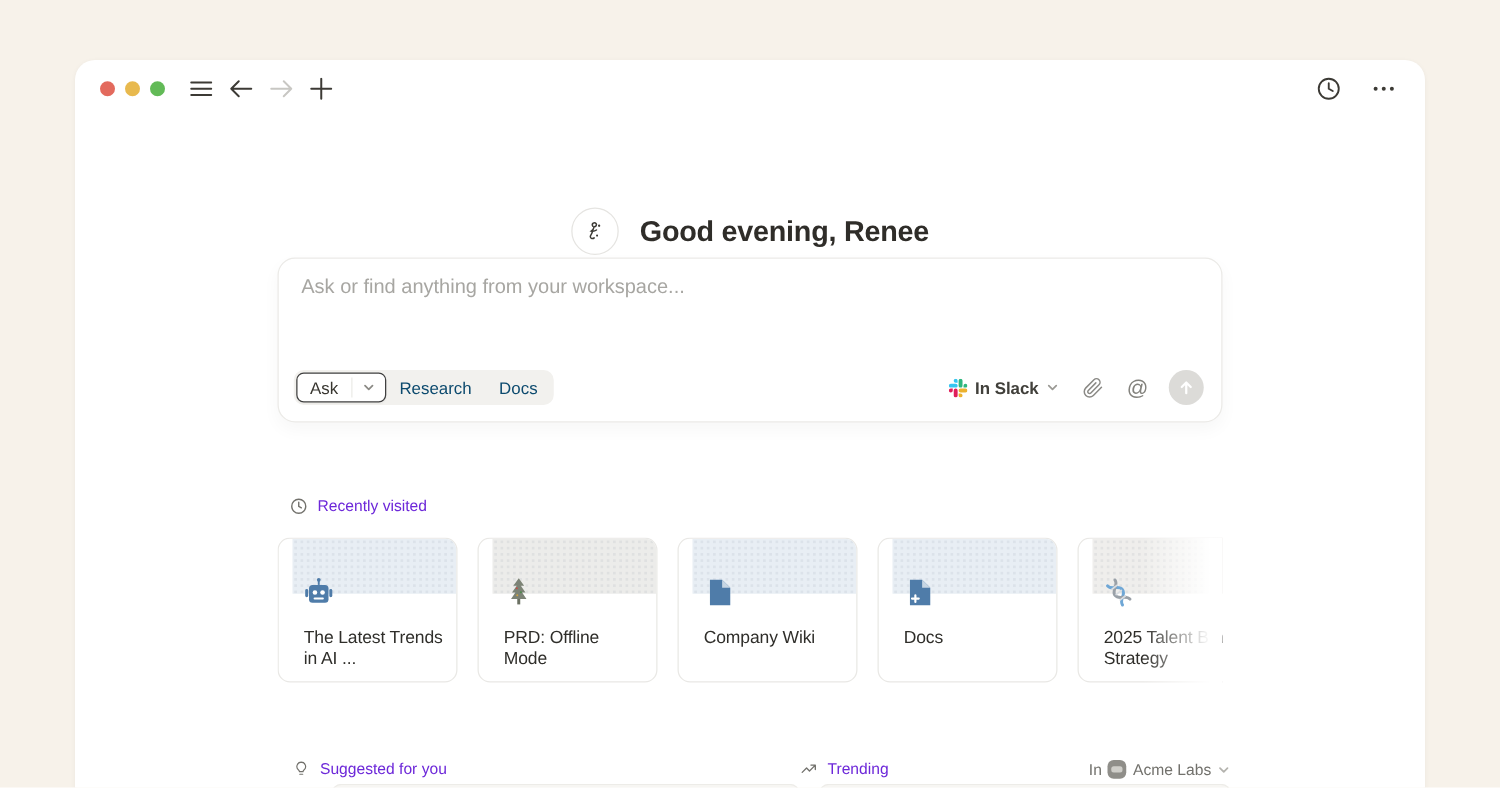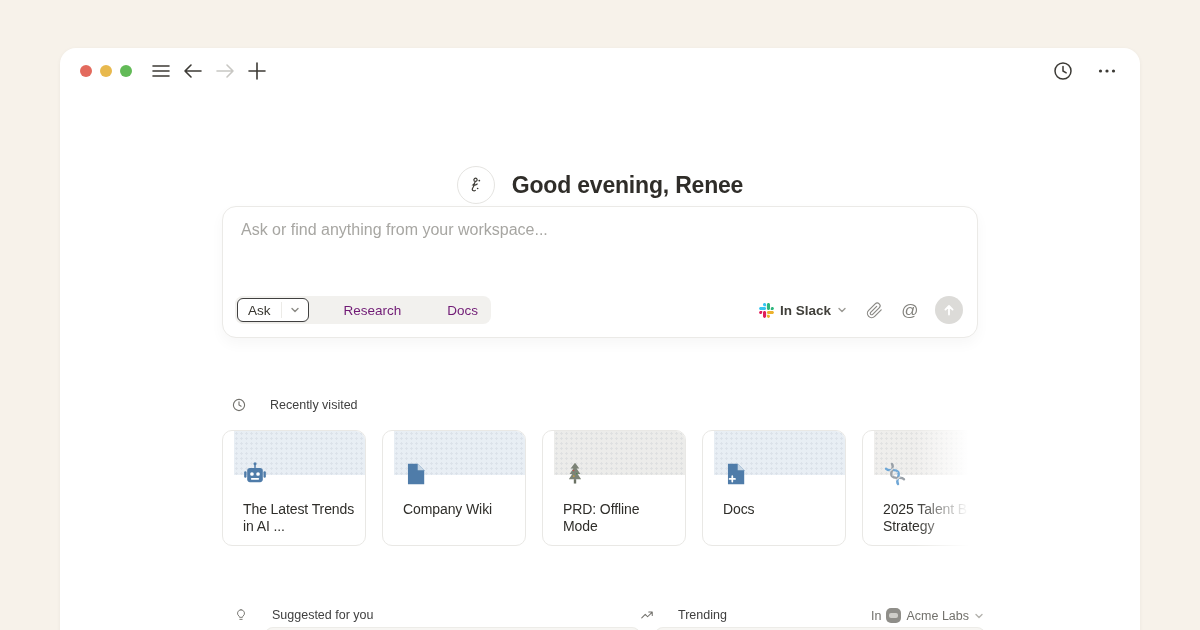--- a/index.html
+++ b/index.html
@@ -57,32 +57,32 @@
     display:flex; align-items:center; background:#f2f1ee; border-radius:8px;
     padding:2px; height:28px;
   }
   .mode-selected {
     display:flex; align-items:center; background:#ffffff; border:1px solid #404040;
     border-radius:6px; height:24px; box-shadow:0 1px 1px rgba(0,0,0,.03);
   }
   .mode-selected-label { font-size:13.5px; font-weight:500; color:#37352f; padding:0 10px; cursor:pointer; }
   .mode-divider { width:1px; height:16px; background:#ecebe7; }
   .mode-caret { padding:0 8px; display:flex; align-items:center; cursor:pointer; }
-  .mode-option { font-size:13.5px; color:#701a75; padding:0 11px; cursor:pointer;margin-left:24px; }
+  .mode-option { font-size:13.5px; color:#0c4a6e; padding:0 11px; cursor:pointer; }
   .composer-right { margin-left:auto; display:flex; align-items:center; }
   .scope { display:flex; align-items:center; gap:6px; cursor:pointer; padding:3px 4px; border-radius:6px;font-weight:bold; }
   .scope-label { font-size:13.5px; color:#41403b; }
   .icon-btn { display:flex; align-items:center; justify-content:center; width:26px; height:26px; margin-left:10px; cursor:pointer; }
   .mention-glyph { font-size:17px; color:#83827d; line-height:1; }
   .send-btn {
     width:28px; height:28px; border-radius:50%; background:#dcdbd8; border:none;
     display:flex; align-items:center; justify-content:center; margin-left:12px; cursor:pointer;
   }
   
-  .section-label { display:flex; align-items:center; gap:24px; font-size:12.5px; font-weight:500; color:#404040; }
+  .section-label { display:flex; align-items:center; gap:8px; font-size:12.5px; font-weight:500; color:#6d28d9; }
   .recently { position:absolute; top:350px; left:10px; }
   
   .cards-clip { position:absolute; top:382px; left:0; width:756px; height:118px; overflow:hidden; }
   .cards-row { display:flex; gap:16px; width:820px; }
   .card {
     width:144px; min-width:144px; height:116px; background:#fff;
     border:1px solid #e9e8e5; border-radius:10px; position:relative; overflow:hidden; cursor:pointer;padding-left:11px;
   }
   .card-head {
     height:44px;
@@ -244,38 +244,38 @@
               <rect x="19.8" y="9.5" width="2.2" height="6" rx="1.1" fill="#4f7ca9"></rect>
             <rect x="4.8" y="6.5" width="14.4" height="13" rx="2.6" fill="#4f7ca9"></rect>
             <circle cx="9.2" cy="12" r="1.7" fill="#fff"></circle>
               <circle cx="14.8" cy="12" r="1.7" fill="#fff"></circle>
             <rect x="8.2" y="15.6" width="7.6" height="1.6" rx=".8" fill="#fff"></rect>
           </svg>
           <div class="card-title">The Latest Trends in AI ...</div>
         </div>
 
         <div class="card">
-          <div class="card-head blue"></div>
-          <svg class="card-icon" viewBox="0 0 24 24">
-            <path d="M5.5 2.5h9l6 6v13h-15z" fill="#4f7ca9"></path>
-              <path d="M14.5 2.5l6 6h-6z" fill="#c7d6e4"></path>
-          </svg>
-          <div class="card-title">Company Wiki</div>
-        </div>
-
-        <div class="card">
           <div class="card-head gray"></div>
           <svg class="card-icon" viewBox="0 0 24 24">
             <path d="M12 1.5l4 5.5h-2.5L17 12h-2.5l3.2 4.8H6.3L9.5 12H7l3.5-5H8z" fill="#7c8376"></path>
             <rect x="10.9" y="16.8" width="2.2" height="4" fill="#6b7163"></rect>
             <circle cx="10.6" cy="8.8" r=".75" fill="#c0504a"></circle>
               <circle cx="13.6" cy="11.8" r=".75" fill="#4d8a4d"></circle>
               <circle cx="10.9" cy="14" r=".75" fill="#d0a23f"></circle>
           </svg>
           <div class="card-title">PRD: Offline Mode</div>
+        </div>
+
+        <div class="card">
+          <div class="card-head blue"></div>
+          <svg class="card-icon" viewBox="0 0 24 24">
+            <path d="M5.5 2.5h9l6 6v13h-15z" fill="#4f7ca9"></path>
+              <path d="M14.5 2.5l6 6h-6z" fill="#c7d6e4"></path>
+          </svg>
+          <div class="card-title">Company Wiki</div>
         </div>
 
         <div class="card">
           <div class="card-head blue"></div>
           <svg class="card-icon" viewBox="0 0 24 24">
             <path d="M5.5 2.5h9l6 6v13h-15z" fill="#4f7ca9"></path>
               <path d="M14.5 2.5l6 6h-6z" fill="#c7d6e4"></path>
             <path d="M7 16.5h5M9.5 14v5" stroke="#fff" stroke-width="1.6" stroke-linecap="round" fill="none"></path>
           </svg>
           <div class="card-title">Docs</div>

